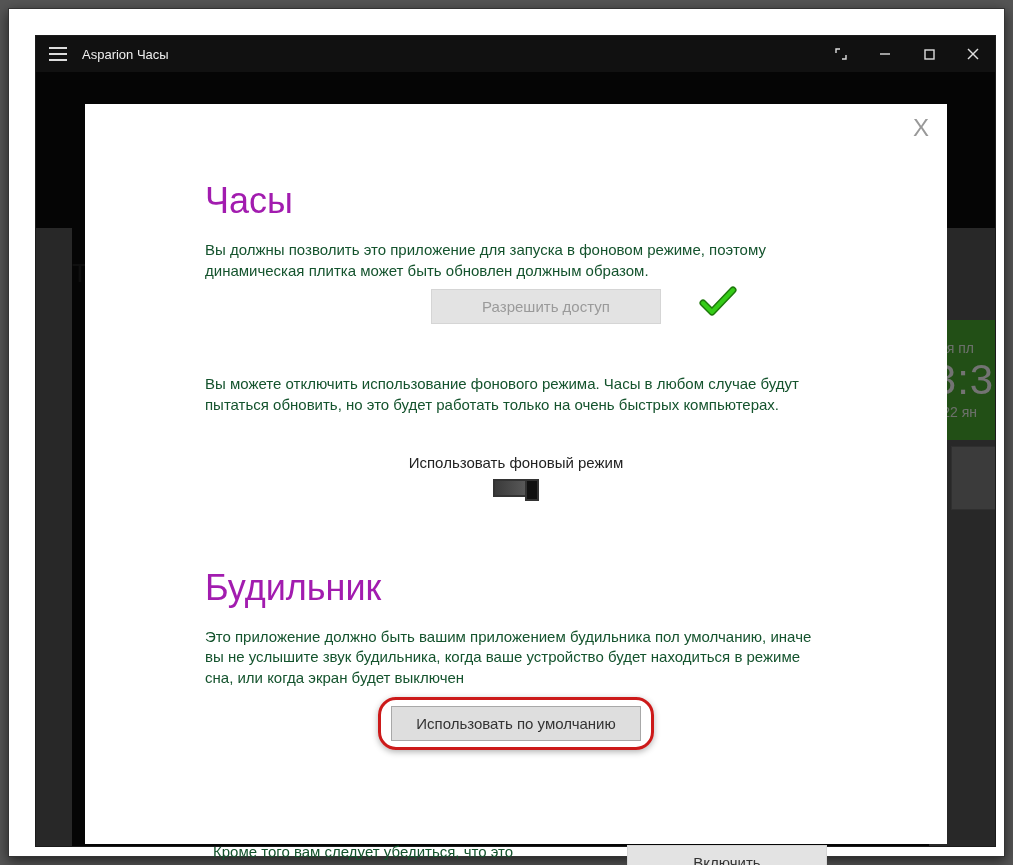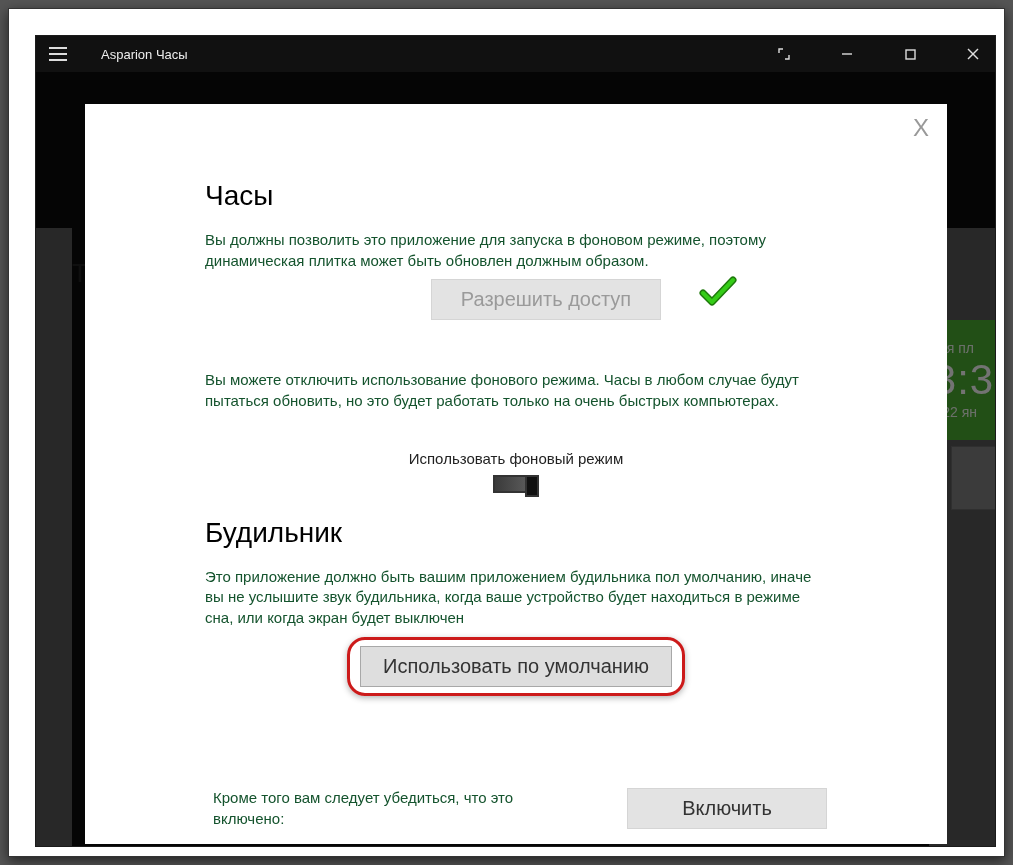--- a/index.html
+++ b/index.html
@@ -22,21 +22,20 @@
     background: #111;
     border: 1px solid #1b1b1b;
   }
 
   .titlebar {
     height: 36px;
     display: flex;
     align-items: center;
     color: #eee;
     font-size: 13px;
-    gap: 19px;
   }
   .hamburger {
     width: 44px; height: 36px;
     display: flex; align-items: center; justify-content: center;
     cursor: pointer;
   }
   .hamburger svg { display: block; }
   .app-title { padding-left: 2px; flex: 1; }
   .sysbtn {
     width: 44px; height: 36px;
@@ -112,43 +111,43 @@
     color: #999;
     cursor: pointer;
     font-weight: 400;
   }
 
   .modal .content {
     padding: 76px 120px 20px 120px;
   }
 
   h1 {
-    font-size: 28px;
+    font-size: 36px;
     font-weight: 300;
-    color: #000000;
+    color: #a21caf;
     margin-bottom: 18px;
   }
-  h1.second { margin-top: 24px; }
+  h1.second { margin-top: 70px; }
 
   p {
     font-size: 15px;
     line-height: 1.38;
     color: #14532d;
     margin-bottom: 8px;
   }
 
   p.sep { margin-top: 50px; }
 
   .btn {
     display: inline-block;
     min-width: 230px;
     padding: 8px 22px;
     background: #e3e3e3;
     color: #333;
-    font-size: 20px;
+    font-size: 15px;
     text-align: center;
     cursor: pointer;
     border: 1px solid #d5d5d5;
   }
   .btn.disabled { color: #9a9a9a; cursor: default; }
 
   .btn-row {
     margin-top: 6px;
     display: flex;
     justify-content: center;

